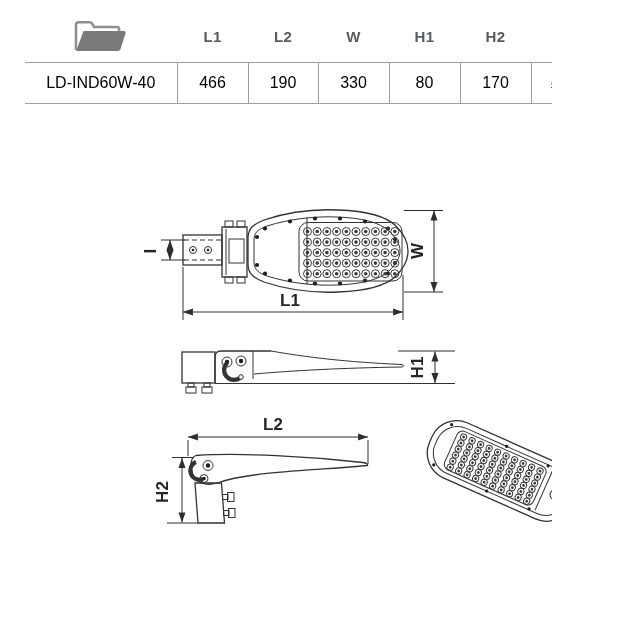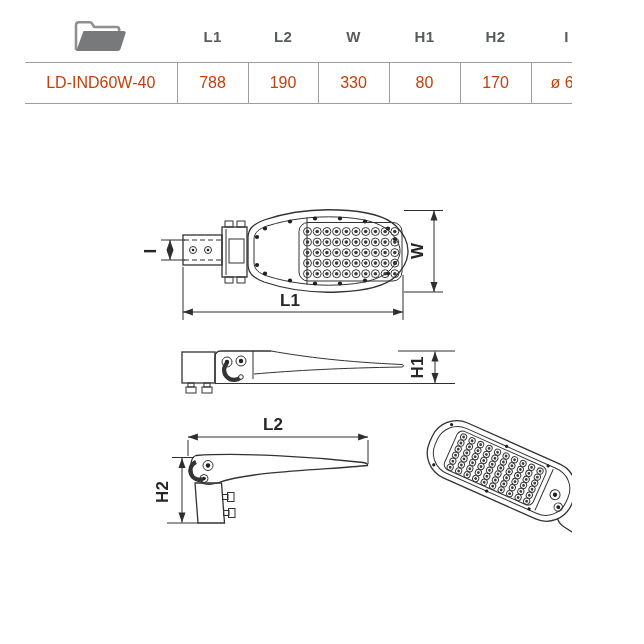--- a/index.html
+++ b/index.html
@@ -1,24 +1,24 @@
 <!DOCTYPE html>
 <html><head>
 <meta charset="utf-8">
 <style>
   html,body{margin:0;padding:0;background:#fff;}
   .page{position:relative;width:552px;height:644px;background:#fff;overflow:hidden;
-        font-family:"Liberation Sans",sans-serif;padding-left:20px;}
+        font-family:"Liberation Sans",sans-serif;}
   
   .spec-table{position:absolute;left:25px;top:10px;width:577px;border-collapse:collapse;
               table-layout:fixed;}
   .spec-table th{border:none;height:50px;vertical-align:middle;text-align:center;
                  font-size:15px;font-weight:bold;color:#595c5e;letter-spacing:.3px;}
   .spec-table td{border:1px solid #9e9e9e;border-left:none;height:38px;
-                 vertical-align:middle;text-align:center;font-size:16px;color:#c2410c;}
+                 vertical-align:middle;text-align:center;font-size:16px;color:#000000;}
   .folder-wrap{display:flex;align-items:center;justify-content:center;}
   
   .draw-svg{position:absolute;left:0;top:0;pointer-events:none;}
   .ol{fill:#fff;stroke:#333;stroke-width:1.3;}
   .ln{fill:none;stroke:#333;stroke-width:1.3;}
   .thin{fill:none;stroke:#333;stroke-width:1;}
   .dash{fill:none;stroke:#333;stroke-width:1;stroke-dasharray:5 3;}
   .dim{fill:none;stroke:#2e2e2e;stroke-width:1;}
   .dot{fill:#1f1f1f;}
   .led-o{fill:none;stroke:#3a3a3a;stroke-width:1;}
@@ -56,21 +56,21 @@
         <th>L2</th>
         <th>W</th>
         <th>H1</th>
         <th>H2</th>
         <th>I</th>
       </tr>
     </thead>
     <tbody>
       <tr>
         <td>LD-IND60W-40</td>
-        <td>788</td>
+        <td>466</td>
         <td>190</td>
         <td>330</td>
         <td>80</td>
         <td>170</td>
         <td>ø 60</td>
       </tr>
     </tbody>
   </table>
 
   <svg class="draw-svg" width="644" height="644" viewBox="0 0 644 644">

